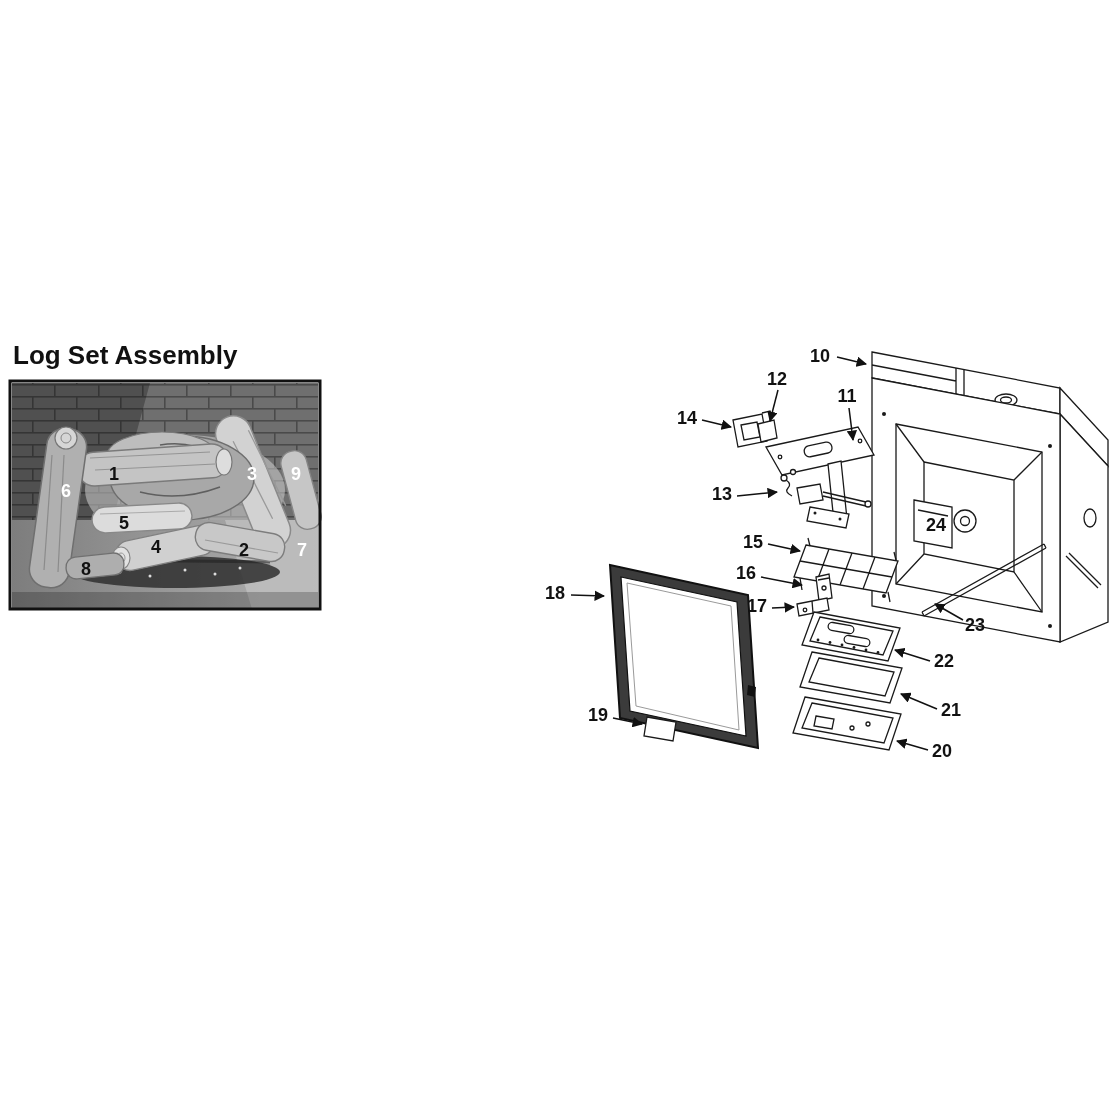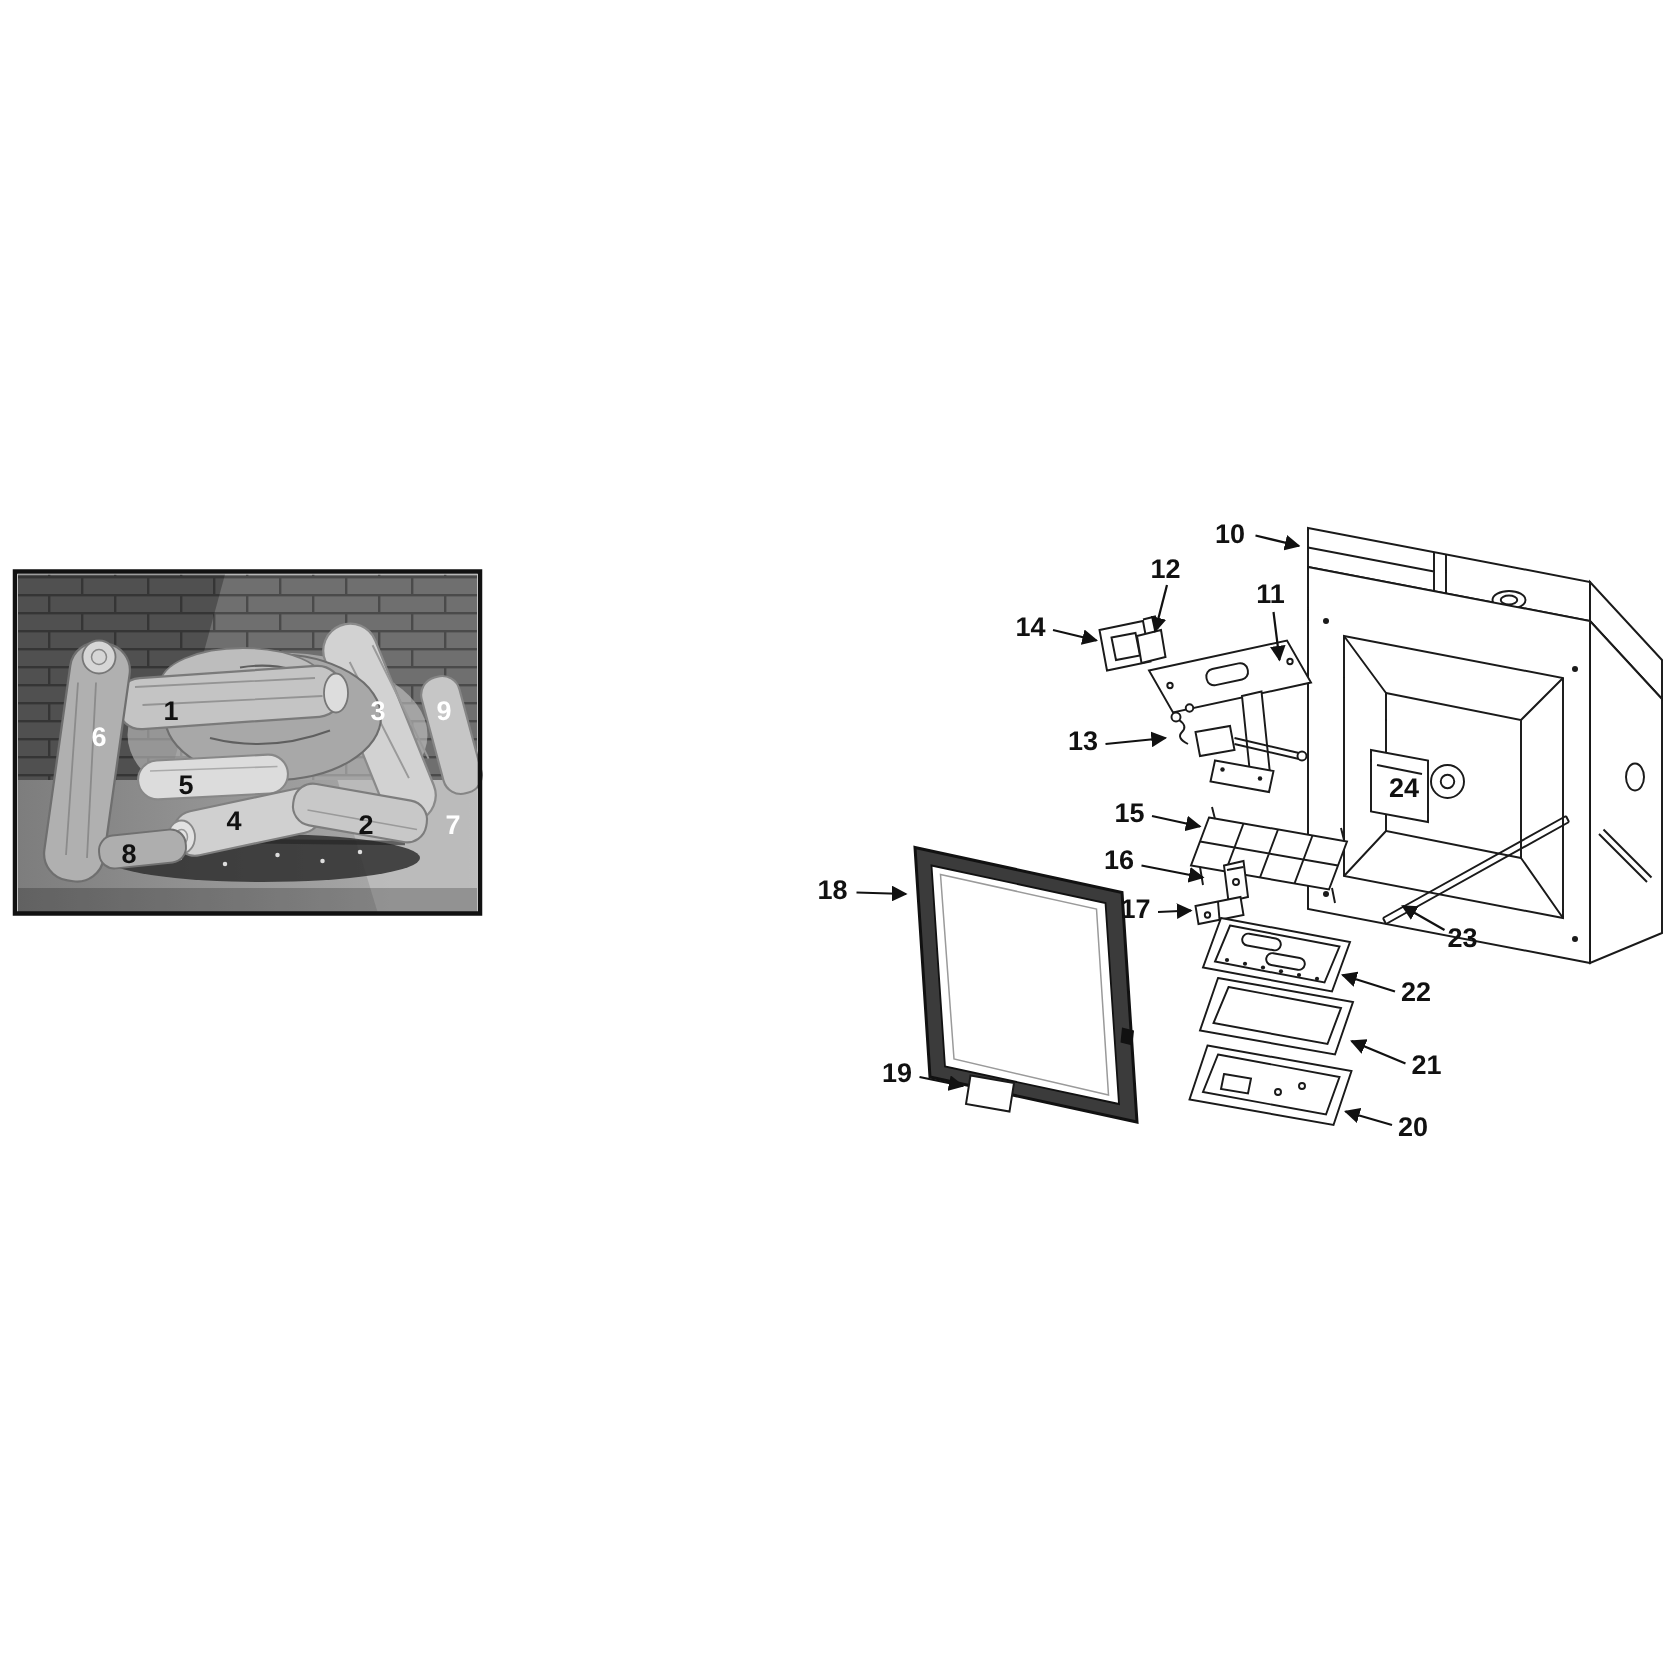--- a/index.html
+++ b/index.html
@@ -20,20 +20,21 @@
     font-family:"Liberation Sans", sans-serif;
   }
   svg{position:absolute;left:0;top:0;}
   .co{font-family:"Liberation Sans", sans-serif;font-weight:bold;font-size:18px;}
 </style>
 </head>
 <body>
 
 <div class="canvas">
 
+  <h1 class="title">Log Set Assembly</h1>
 
   <svg width="1114" height="1114" viewBox="0 0 1114 1114">
     <defs>
       <marker id="arrow" viewBox="0 0 10 10" refX="9" refY="5" markerWidth="7" markerHeight="7" orient="auto-start-reverse">
         <path d="M0,0 L10,5 L0,10 z" fill="#111"></path>
       </marker>
       <pattern id="brick" width="44" height="24" patternUnits="userSpaceOnUse">
         <rect width="44" height="24" fill="#6f6f6f"></rect>
         <rect x="0" y="0" width="44" height="1.6" fill="#4a4a4a"></rect>
         <rect x="0" y="12" width="44" height="1.6" fill="#4a4a4a"></rect>

